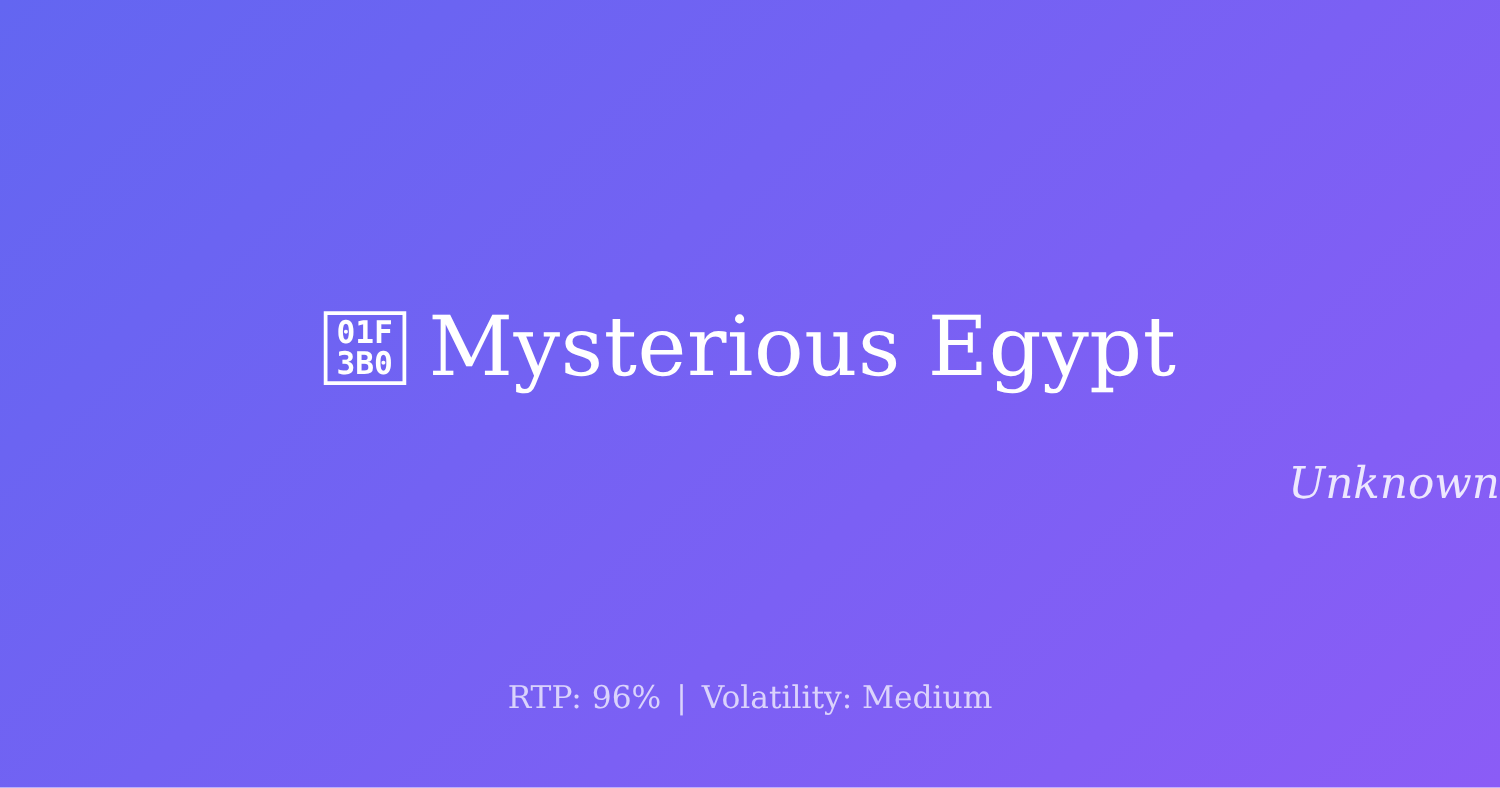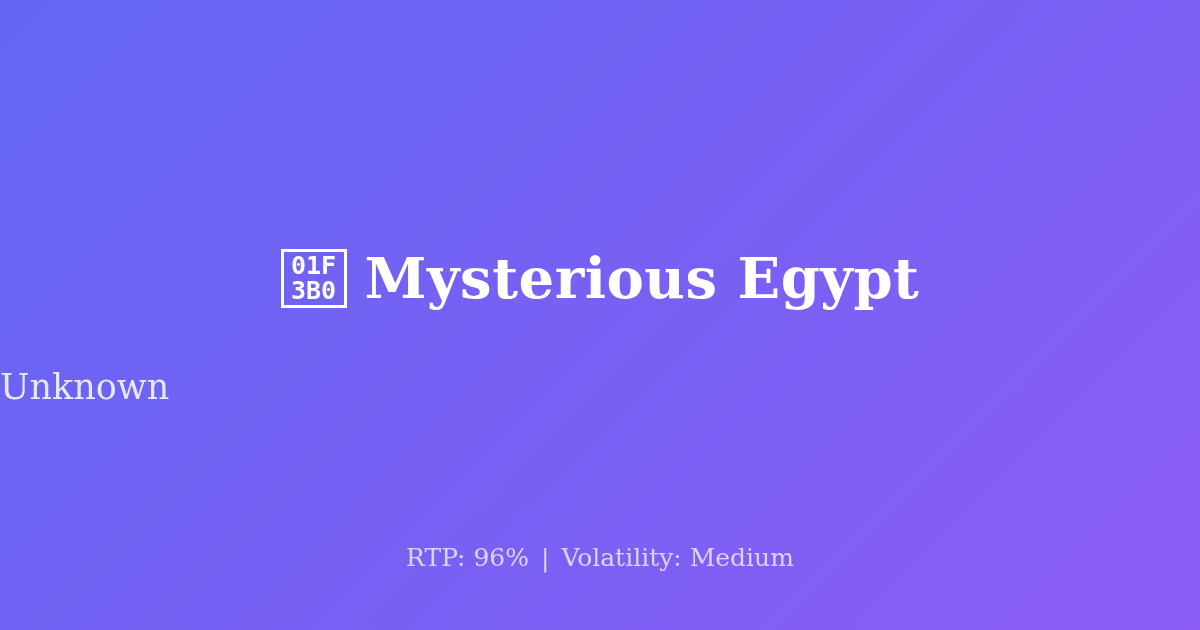--- a/index.html
+++ b/index.html
@@ -61,42 +61,43 @@
     font-weight: 700;
     font-size: 25px;
     line-height: 25px;
     letter-spacing: 0px;
     color: #ffffff;
     display: block;
   }
 
   .game-title {
     font-family: "DejaVu Serif", "Liberation Serif", serif;
-    font-weight: 700;
-    font-size: 56px;
+    font-weight: 400;
+    font-size: 66px;
     line-height: 92px;
     color: #ffffff;
     letter-spacing: 0.5px;
     margin: 0;
     padding: 0;
   }
 
   
   .provider {
     position: absolute;
     left: 0;
     right: 0;
     top: 364px;
-    text-align: left;
+    text-align: right;
     font-family: "DejaVu Serif", "Liberation Serif", serif;
     font-weight: 400;
     font-size: 35px;
     line-height: 46px;
     color: rgba(255, 255, 255, 0.85);
     margin: 0;
+    font-style: italic;
   }
 
   
   .meta {
     position: absolute;
     left: 0;
     right: 0;
     top: 526px;
     text-align: center;
     font-family: "DejaVu Serif", "Liberation Serif", serif;

